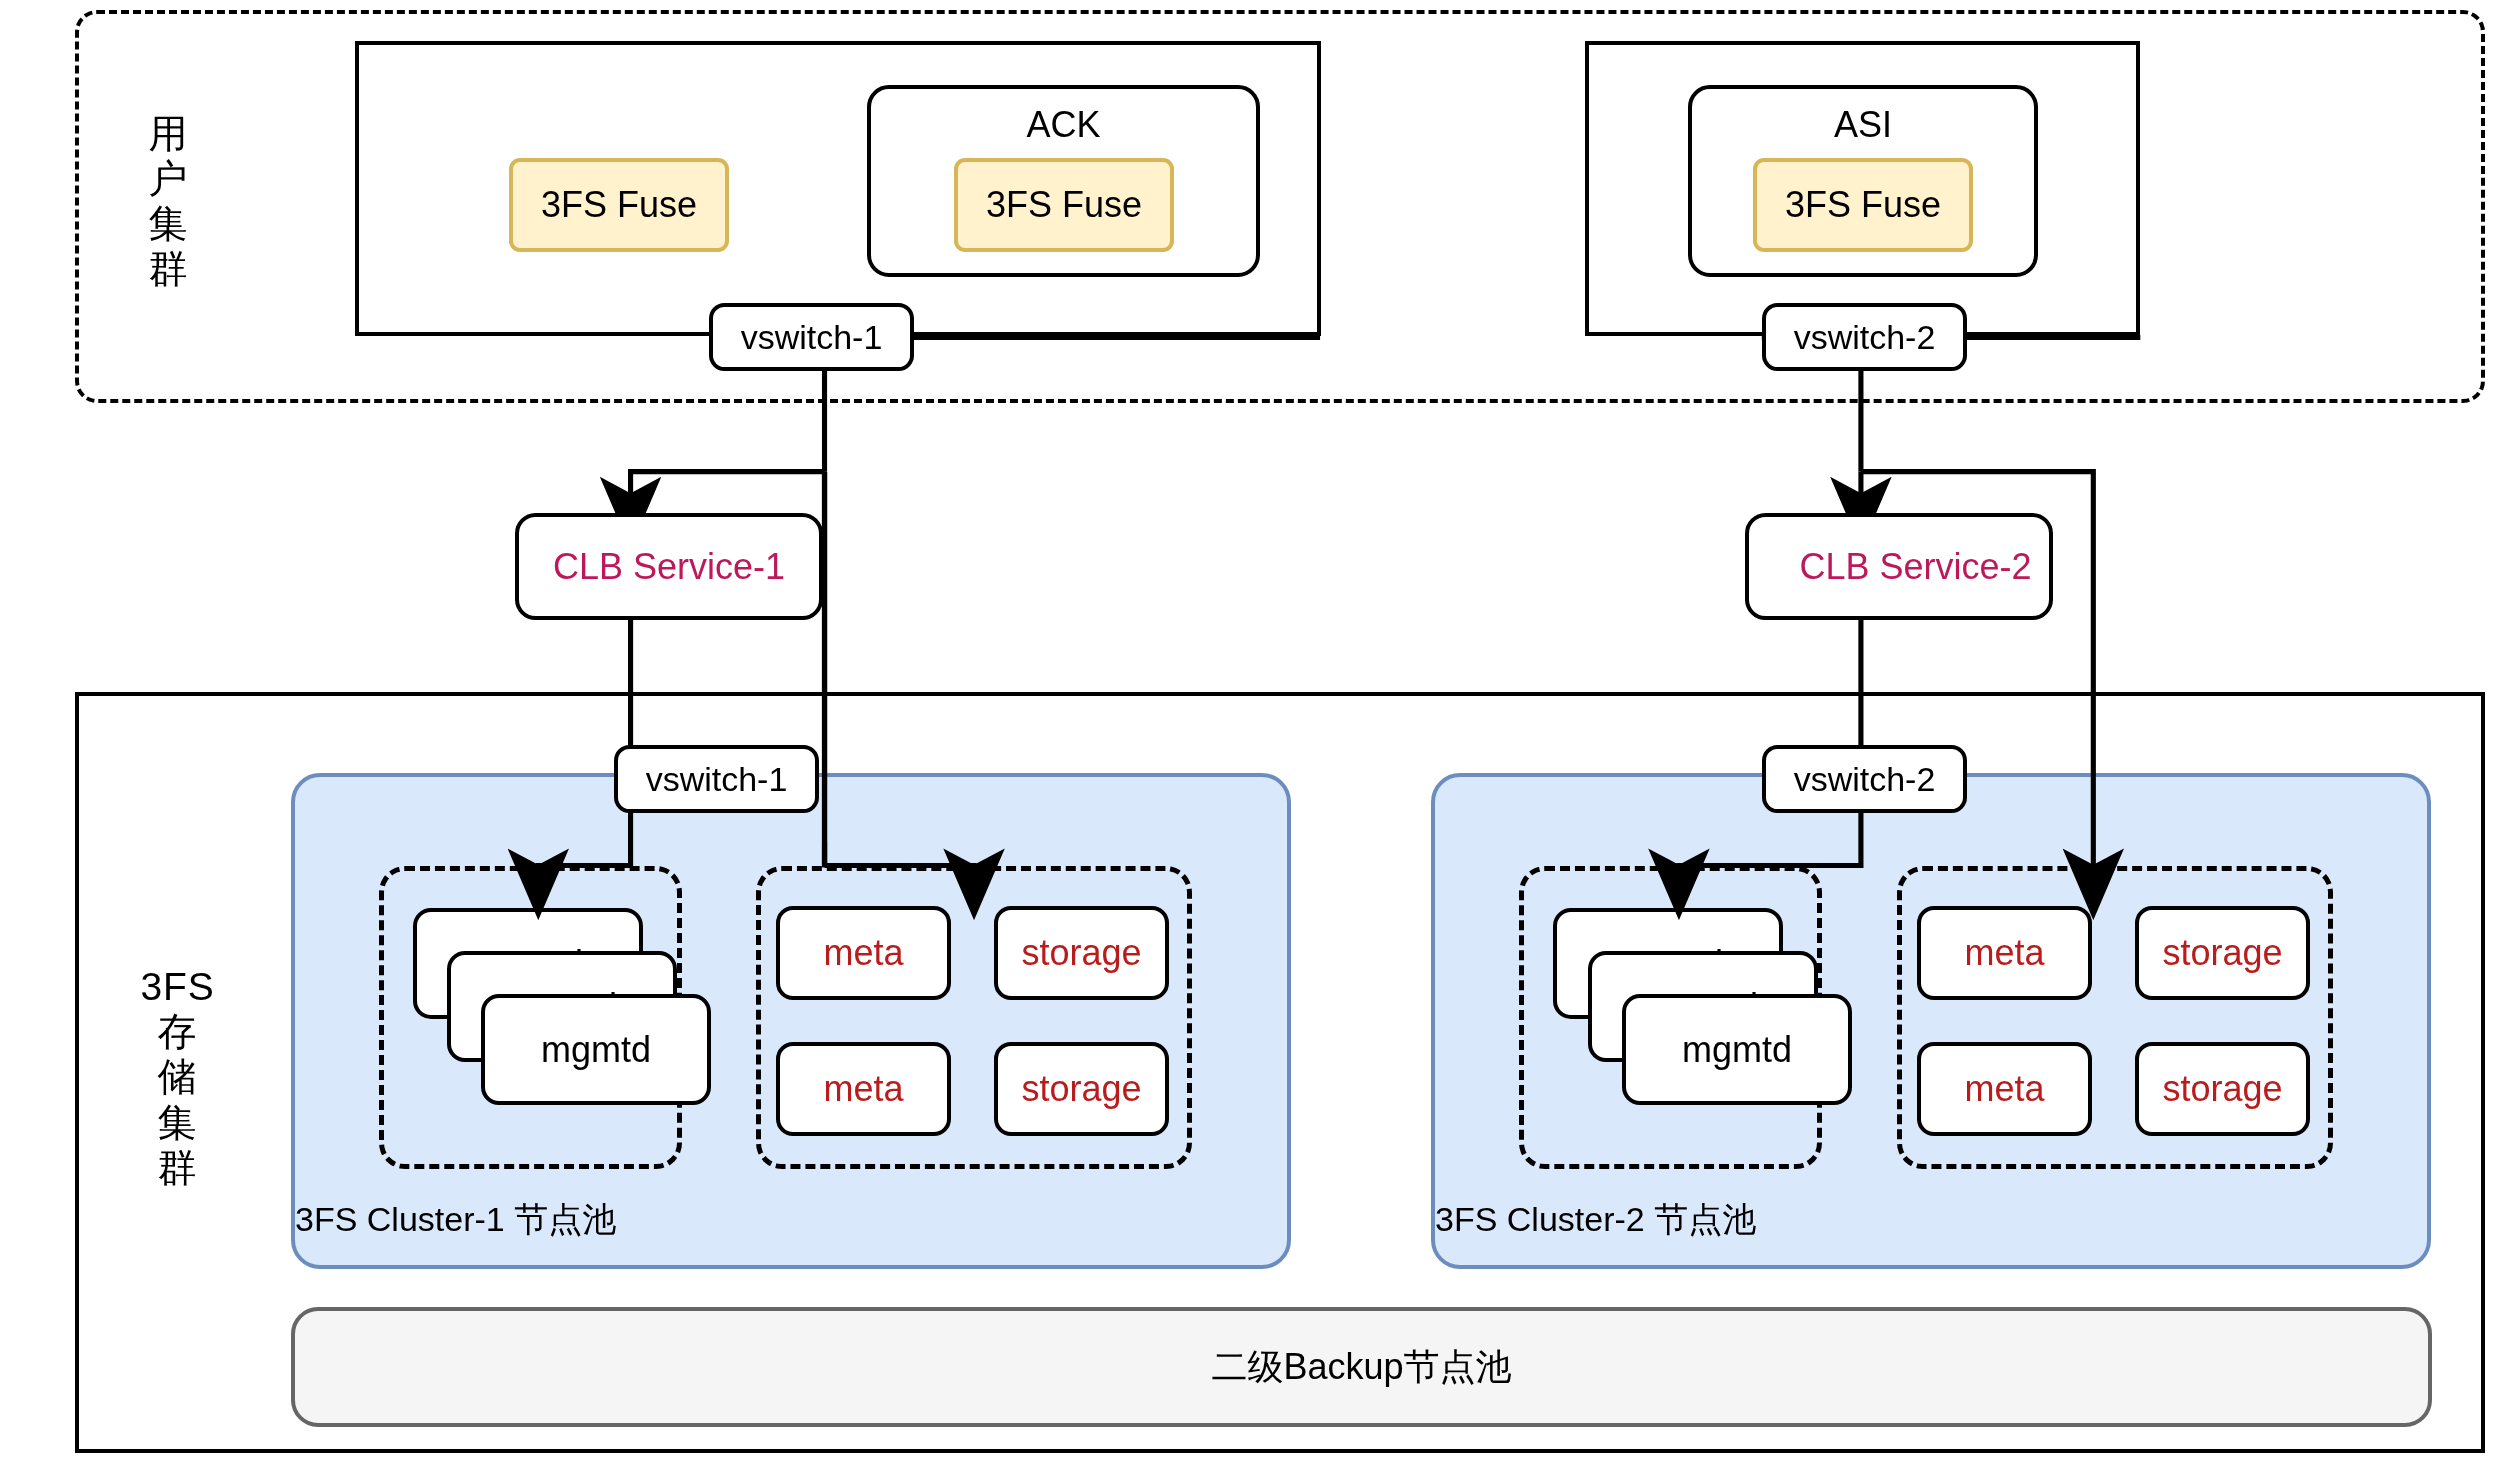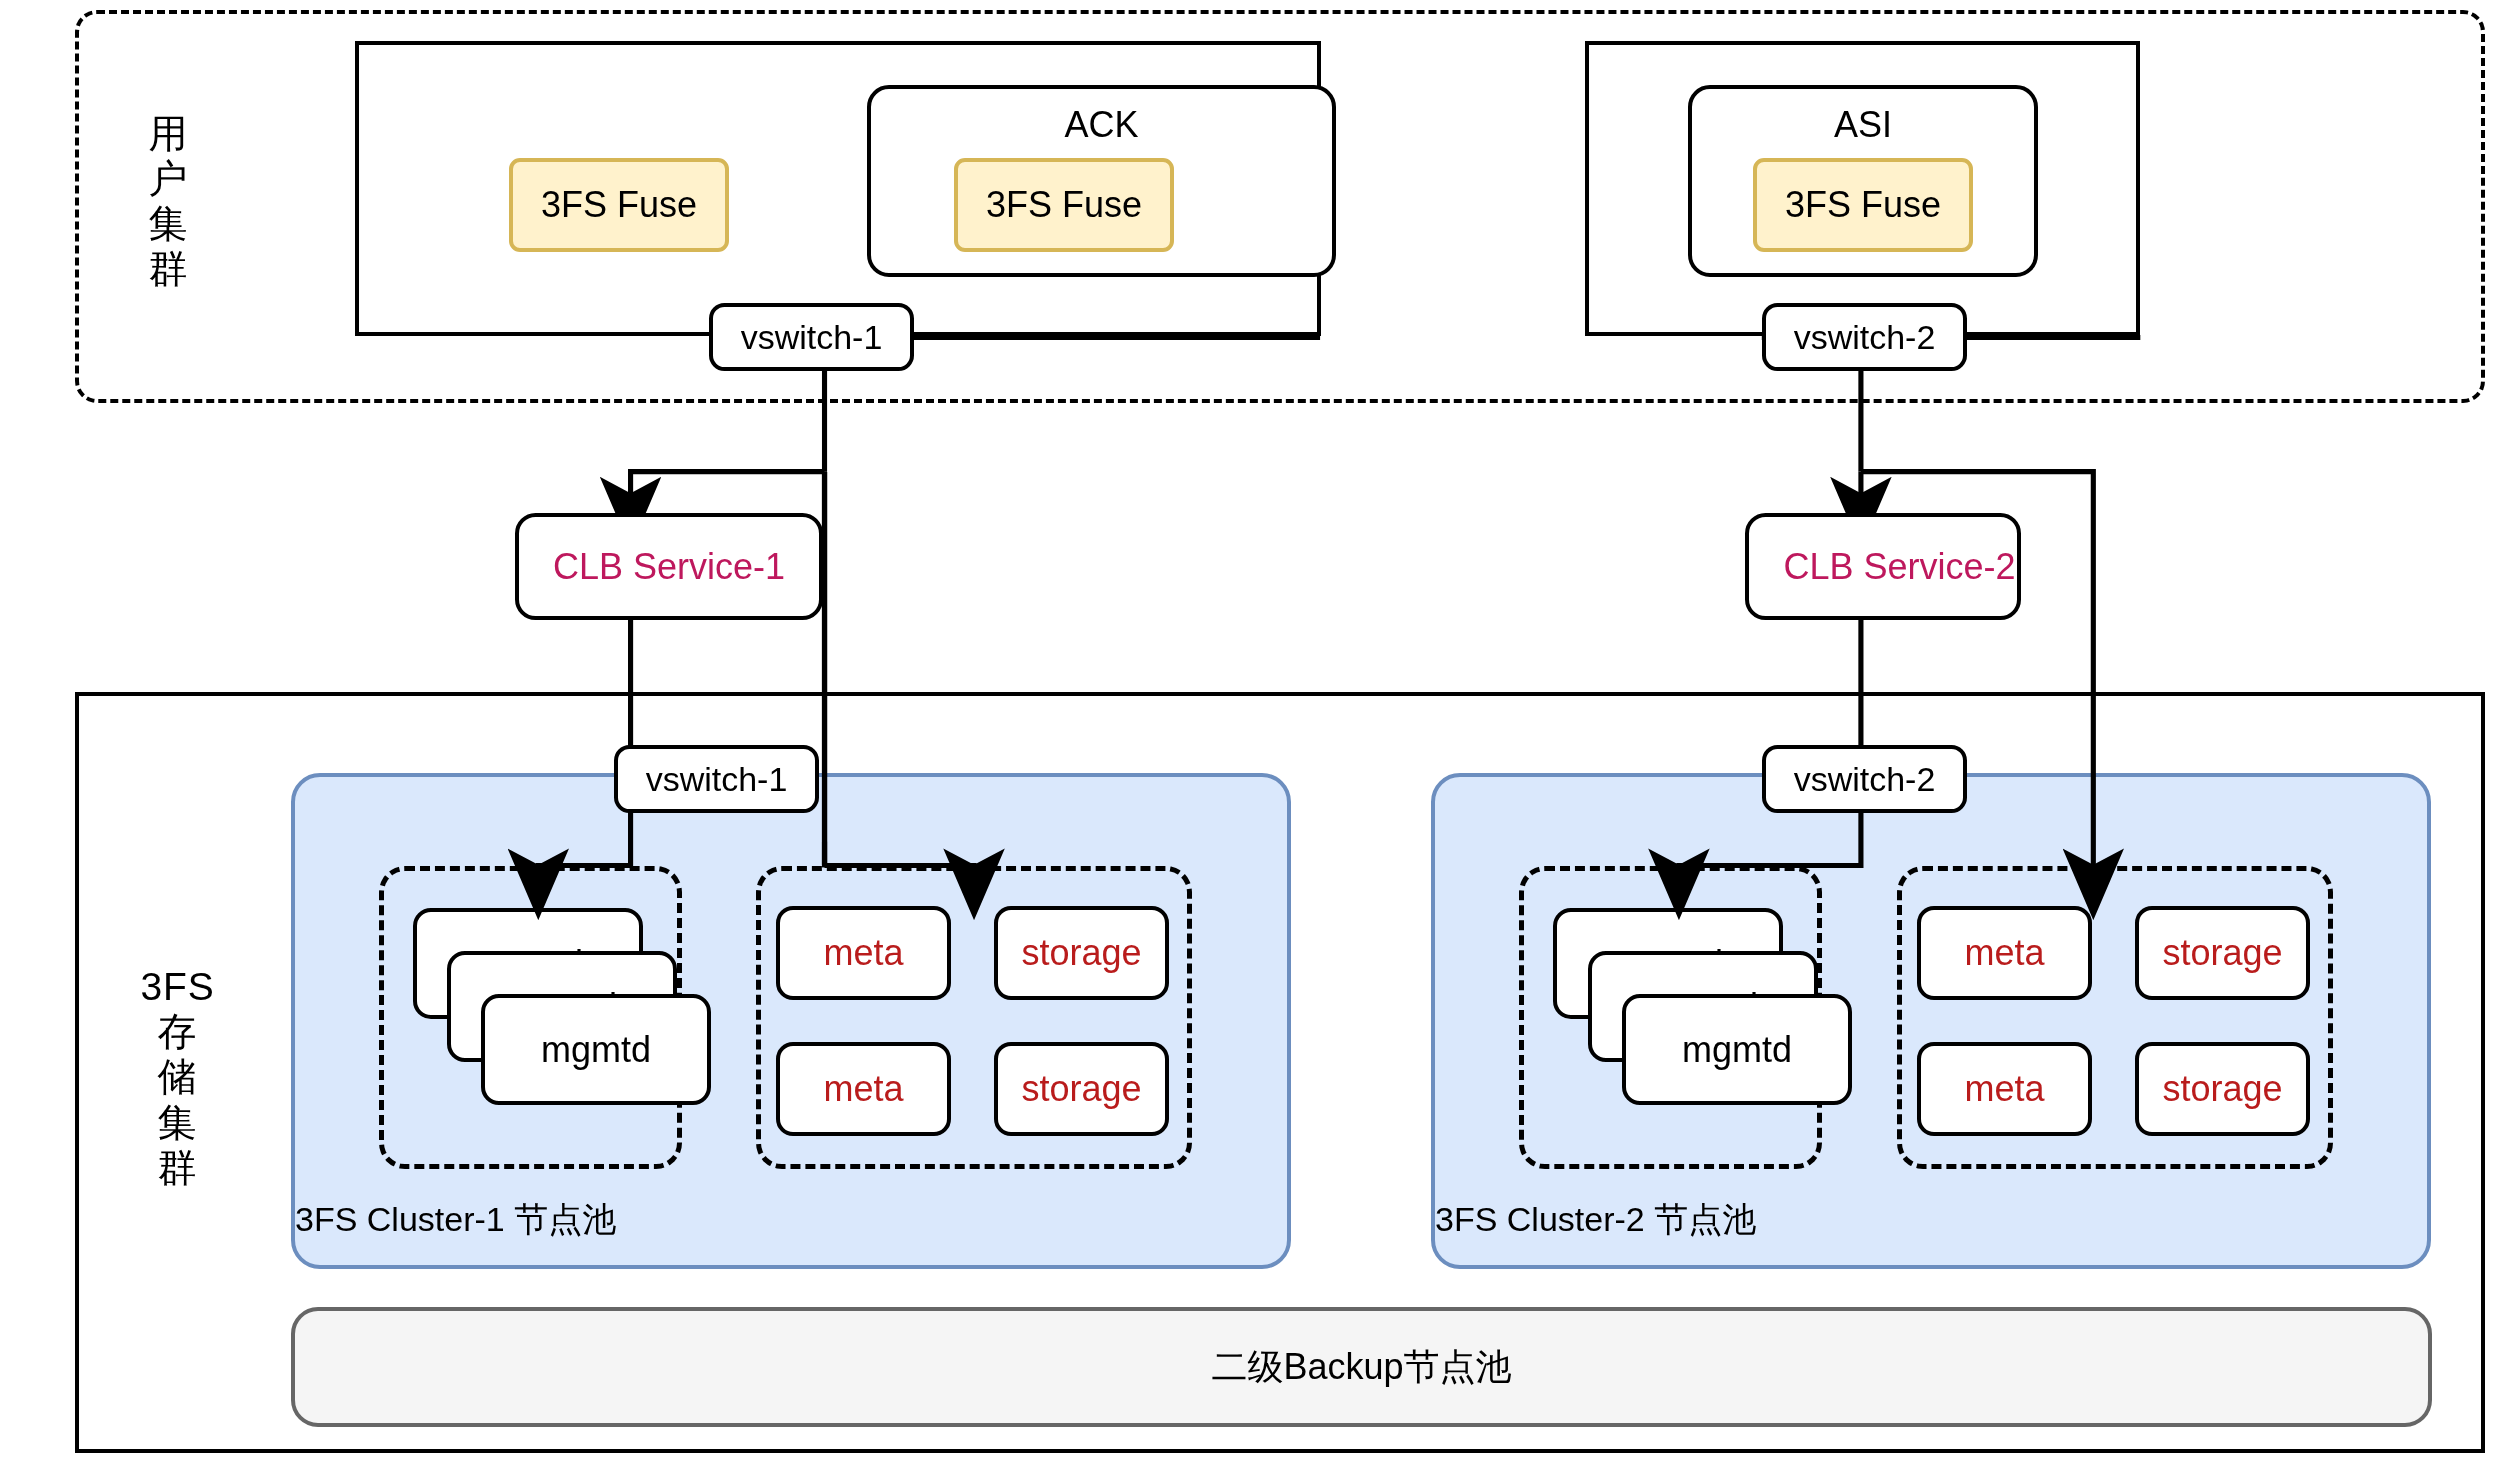--- a/index.html
+++ b/index.html
@@ -51,21 +51,21 @@
     <span>用</span>
     <span>户</span>
     <span>集</span>
     <span>群</span>
   </div>
 
   <div class="box plain-rect" style="left:355px;top:41px;width:966px;height:295px;"></div>
 
   <div class="box fuse" style="left:509px;top:158px;width:220px;height:94px;">3FS Fuse</div>
 
-  <div class="box round-rect" style="left:867px;top:85px;width:469px;height:192px;">
+  <div class="box round-rect" style="left:867px;top:85px;width:393px;height:192px;">
     <div class="node-label">ACK</div>
   </div>
   <div class="box fuse" style="left:954px;top:158px;width:220px;height:94px;">3FS Fuse</div>
 
   <div class="box plain-rect" style="left:1585px;top:41px;width:555px;height:295px;"></div>
 
   <div class="box round-rect" style="left:1688px;top:85px;width:350px;height:192px;">
     <div class="node-label">ASI</div>
   </div>
   <div class="box fuse" style="left:1753px;top:158px;width:220px;height:94px;">3FS Fuse</div>
@@ -144,21 +144,21 @@
 
     <g fill="none" stroke="#000" stroke-width="6">
       <path d="M830,395 L965,395"></path>
       <path d="M1040,395 L1545,395"></path>
       <path d="M2062,395 L2178,395"></path>
       <path d="M2255,395 L2505,395"></path>
     </g>
   </svg>
 
   <div class="box clb" style="left:479px;top:513px;width:308px;height:107px;z-index:20;">CLB Service-1</div>
-  <div class="box clb" style="left:1709px;top:513px;width:276px;height:107px;z-index:20;padding-left:33px;">CLB Service-2</div>
+  <div class="box clb" style="left:1709px;top:513px;width:308px;height:107px;z-index:20;padding-left:33px;">CLB Service-2</div>
 
   <div class="box vswitch" style="left:709px;top:303px;width:205px;height:68px;">vswitch-1</div>
   <div class="box vswitch" style="left:1762px;top:303px;width:205px;height:68px;">vswitch-2</div>
   <div class="box vswitch" style="left:614px;top:745px;width:205px;height:68px;">vswitch-1</div>
   <div class="box vswitch" style="left:1762px;top:745px;width:205px;height:68px;">vswitch-2</div>
 
 </div>
 
 
 </body></html>

